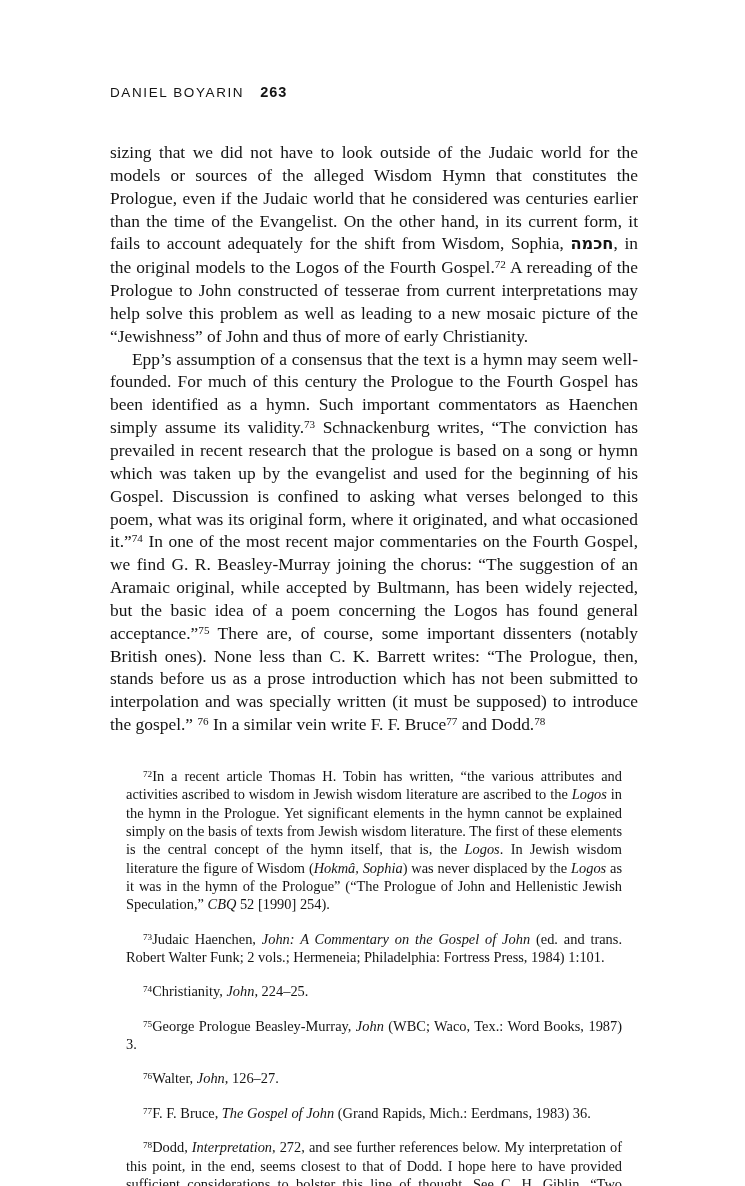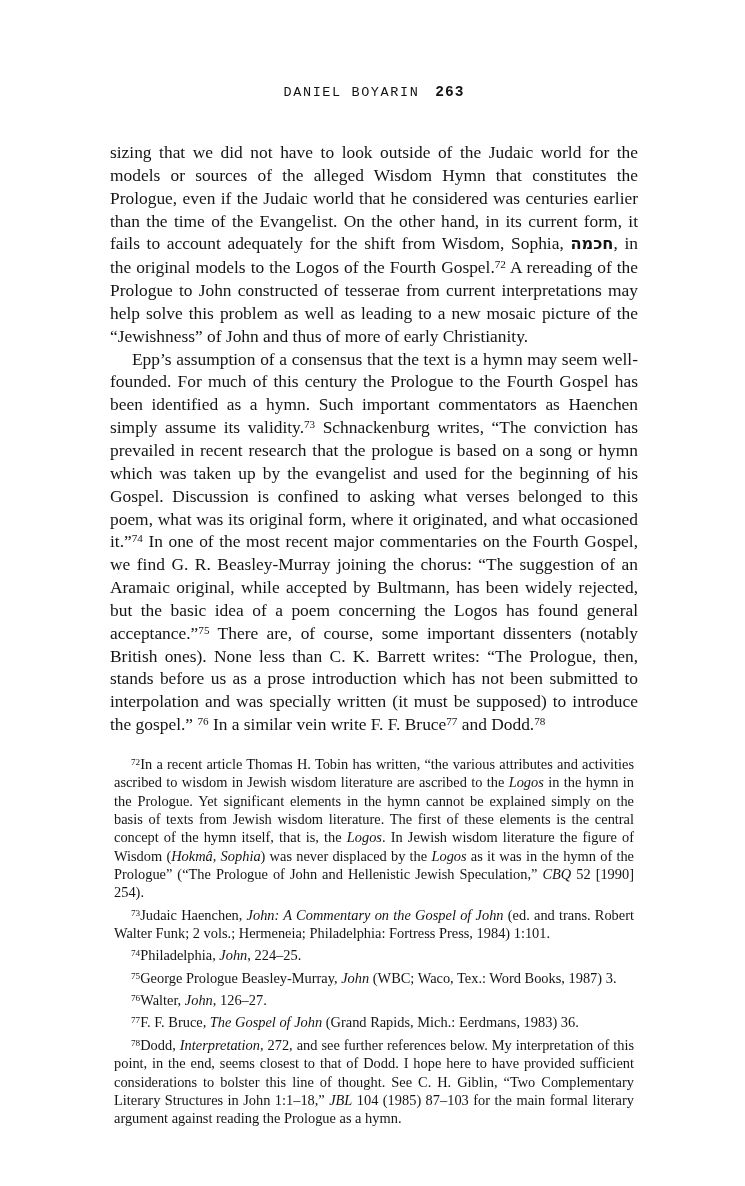--- a/index.html
+++ b/index.html
@@ -14,22 +14,22 @@
     width: 745px;
     height: 1186px;
     background: #ffffff;
     color: #141414;
   }
   .running-header {
     position: absolute;
     top: 84px;
     left: 110px;
     width: 528px;
-    text-align: center;
-    font-family: Liberation Mono, monospace;
+    text-align: left;
+    font-family: Liberation Sans, sans-serif;
     font-size: 13.5px;
     letter-spacing: 1.6px;
     color: #141414;
     white-space: nowrap;
   }
   .running-header .page-number {
     font-weight: bold;
     font-size: 14.5px;
     letter-spacing: 1px;
     margin-left: 16px;
@@ -51,21 +51,21 @@
     position: absolute;
     top: 751px;
     left: 110px;
     width: 528px;
     font-family: "Liberation Serif", "DejaVu Serif", serif;
     font-size: 14.4px;
     line-height: 18.35px;
     text-align: justify;
     color: #141414;
   }
-  .footnote { margin: 4px; padding: 0; text-indent: 17px; }
+  .footnote { margin: 16px; padding: 0; text-indent: 17px; }
   sup {
     font-size: 64%;
     line-height: 0;
     position: relative;
     vertical-align: baseline;
     top: -0.45em;
   }
   i { font-style: italic; }
   .hebrew {
     font-family: "DejaVu Sans", "Liberation Serif", serif;
@@ -82,19 +82,19 @@
   </div>
 
   <div class="body-text" id="body-paragraphs">
       <p class="para"><span>sizing that we did not have to look outside of the Judaic world for the models or sources of the alleged Wisdom Hymn that constitutes the Prologue, even if the Judaic world that he considered was centuries earlier than the time of the Evangelist. On the other hand, in its current form, it fails to account adequately for the shift from Wisdom, Sophia, </span><span class="hebrew">חכמה</span><span>, in the original models to the Logos of the Fourth Gospel.</span><sup>72</sup><span> A rereading of the Prologue to John constructed of tesserae from current interpretations may help solve this problem as well as leading to a new mosaic picture of the “Jewishness” of John and thus of more of early Christianity.</span></p>
       <p class="para indent"><span>Epp’s assumption of a consensus that the text is a hymn may seem well-founded. For much of this century the Prologue to the Fourth Gospel has been identified as a hymn. Such important commentators as Haenchen simply assume its validity.</span><sup>73</sup><span> Schnackenburg writes, “The conviction has prevailed in recent research that the prologue is based on a song or hymn which was taken up by the evangelist and used for the beginning of his Gospel. Discussion is confined to asking what verses belonged to this poem, what was its original form, where it originated, and what occasioned it.”</span><sup>74</sup><span> In one of the most recent major commentaries on the Fourth Gospel, we find G. R. Beasley-Murray joining the chorus: “The suggestion of an Aramaic original, while accepted by Bultmann, has been widely rejected, but the basic idea of a poem concerning the Logos has found general acceptance.”</span><sup>75</sup><span> There are, of course, some important dissenters (notably British ones). None less than C. K. Barrett writes: “The Prologue, then, stands before us as a prose introduction which has not been submitted to interpolation and was specially written (it must be supposed) to introduce the gospel.” </span><sup>76</sup><span> In a similar vein write F. F. Bruce</span><sup>77</sup><span> and  Dodd.</span><sup>78</sup></p>
     </div>
 
   <div class="footnotes" id="footnotes-list">
       <p class="footnote"><sup>72</sup><span>In a recent article Thomas H. Tobin has written, “the various attributes and activities ascribed to wisdom in Jewish wisdom literature are ascribed to the </span><i>Logos</i><span> in the hymn in the Prologue. Yet significant elements in the hymn cannot be explained simply on the basis of texts from Jewish wisdom literature. The first of these elements is the central concept of the hymn itself, that is, the </span><i>Logos</i><span>. In Jewish wisdom literature the figure of Wisdom (</span><i>Hokmâ, Sophia</i><span>) was never displaced by the </span><i>Logos</i><span> as it was in the hymn of the Prologue” (“The Prologue of John and Hellenistic Jewish Speculation,” </span><i>CBQ</i><span> 52 [1990] 254).</span></p>
       <p class="footnote"><sup>73</sup><span>Judaic Haenchen, </span><i>John: A Commentary on the Gospel of John</i><span> (ed. and trans. Robert Walter Funk; 2 vols.; Hermeneia; Philadelphia: Fortress Press, 1984) 1:101.</span></p>
-      <p class="footnote"><sup>74</sup><span>Philadelphia, </span><i>John</i><span>, 224–25.</span></p>
+      <p class="footnote"><sup>74</sup><span>Christianity, </span><i>John</i><span>, 224–25.</span></p>
       <p class="footnote"><sup>75</sup><span>George Prologue Beasley-Murray, </span><i>John</i><span> (WBC; Waco, Tex.: Word Books, 1987) 3.</span></p>
       <p class="footnote"><sup>76</sup><span>Walter, </span><i>John</i><span>, 126–27.</span></p>
       <p class="footnote"><sup>77</sup><span>F. F. Bruce, </span><i>The Gospel of John</i><span> (Grand Rapids, Mich.: Eerdmans, 1983) 36.</span></p>
       <p class="footnote"><sup>78</sup><span>Dodd, </span><i>Interpretation</i><span>, 272, and see further references below. My interpretation of this point, in the end, seems closest to that of Dodd. I hope here to have provided sufficient considerations to bolster this line of thought. See C. H. Giblin, “Two Complementary Literary Structures in John 1:1–18,” </span><i>JBL</i><span> 104 (1985) 87–103 for the main formal literary argument against reading the Prologue as a hymn.</span></p>
     </div>
 </div>
 
 </body></html>

